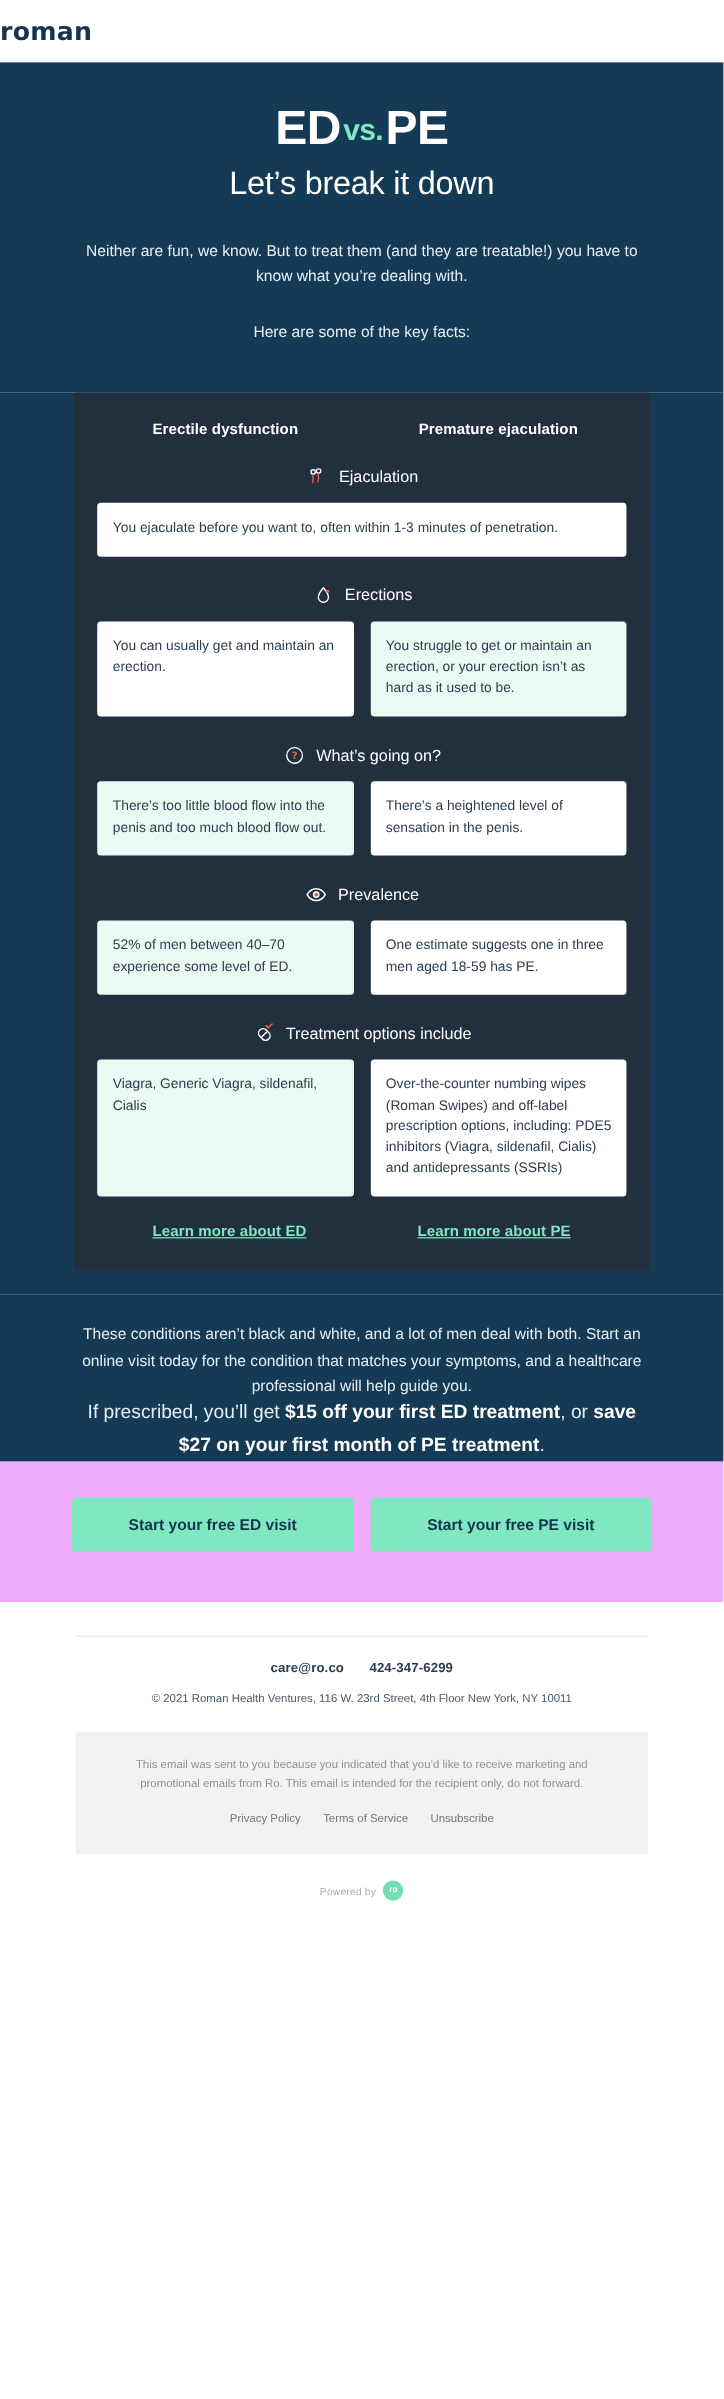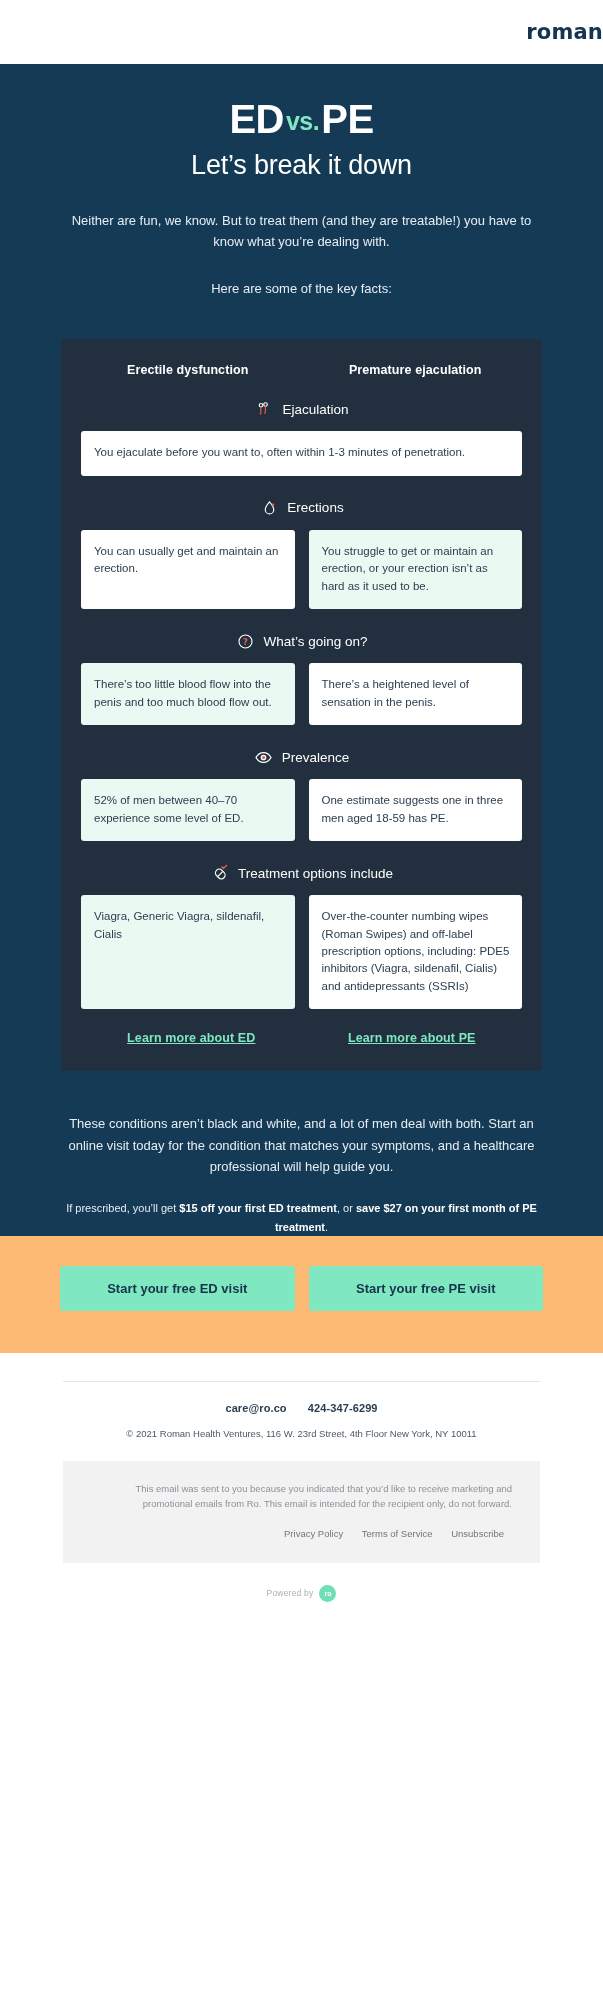--- a/index.html
+++ b/index.html
@@ -11,24 +11,24 @@
   }
   .email {
     width: 603px;
     margin: 0 auto;
     background: #ffffff;
   }
 
   
   .brandbar {
     background: #ffffff;
-    height: 64px;
+    height: 52px;
     display: flex;
     align-items: center;
-    justify-content: flex-end;
+    justify-content: flex-start;
   }
   .brandbar .logo {
     font-family: "DejaVu Sans", sans-serif;
     font-size: 21px;
     font-weight: bold;
     letter-spacing: 0.2px;
     color: #15344f;
   }
 
   
@@ -148,28 +148,27 @@
     background: #143a56;
     padding: 22px 60px 0 60px;
     text-align: center;
   }
   .closing p {
     color: #e7edf2;
     font-size: 13px;
     line-height: 1.64;
   }
   .closing p.offer {
-    margin-top: 22px;
-    font-size: 11px;
+    font-size: 16px;
     line-height: 1.66;
   }
   .closing p.offer b { color: #ffffff; font-weight: bold; }
 
   .ctas {
-    background: #fdba74;
+    background: #f0abfc;
     display: flex;
     gap: 14px;
     padding: 30px 60px 42px 60px;
   }
   .cta {
     flex: 1;
     background: #7fe8c0;
     color: #16344d;
     border: none;
     border-radius: 3px;
@@ -202,21 +201,21 @@
   .copyright {
     text-align: center;
     font-size: 9.5px;
     color: #4a5a68;
     margin-top: 14px;
   }
   .greybox {
     background: #f2f2f2;
     margin: 22px 33px 0 33px;
     padding: 20px 28px 24px 28px;
-    text-align: right;
+    text-align: center;
   }
   .greybox p {
     font-size: 9.5px;
     line-height: 1.62;
     color: #8b9299;
   }
   .legal-links {
     margin-top: 16px;
     font-size: 9.5px;
     color: #6f767d;

